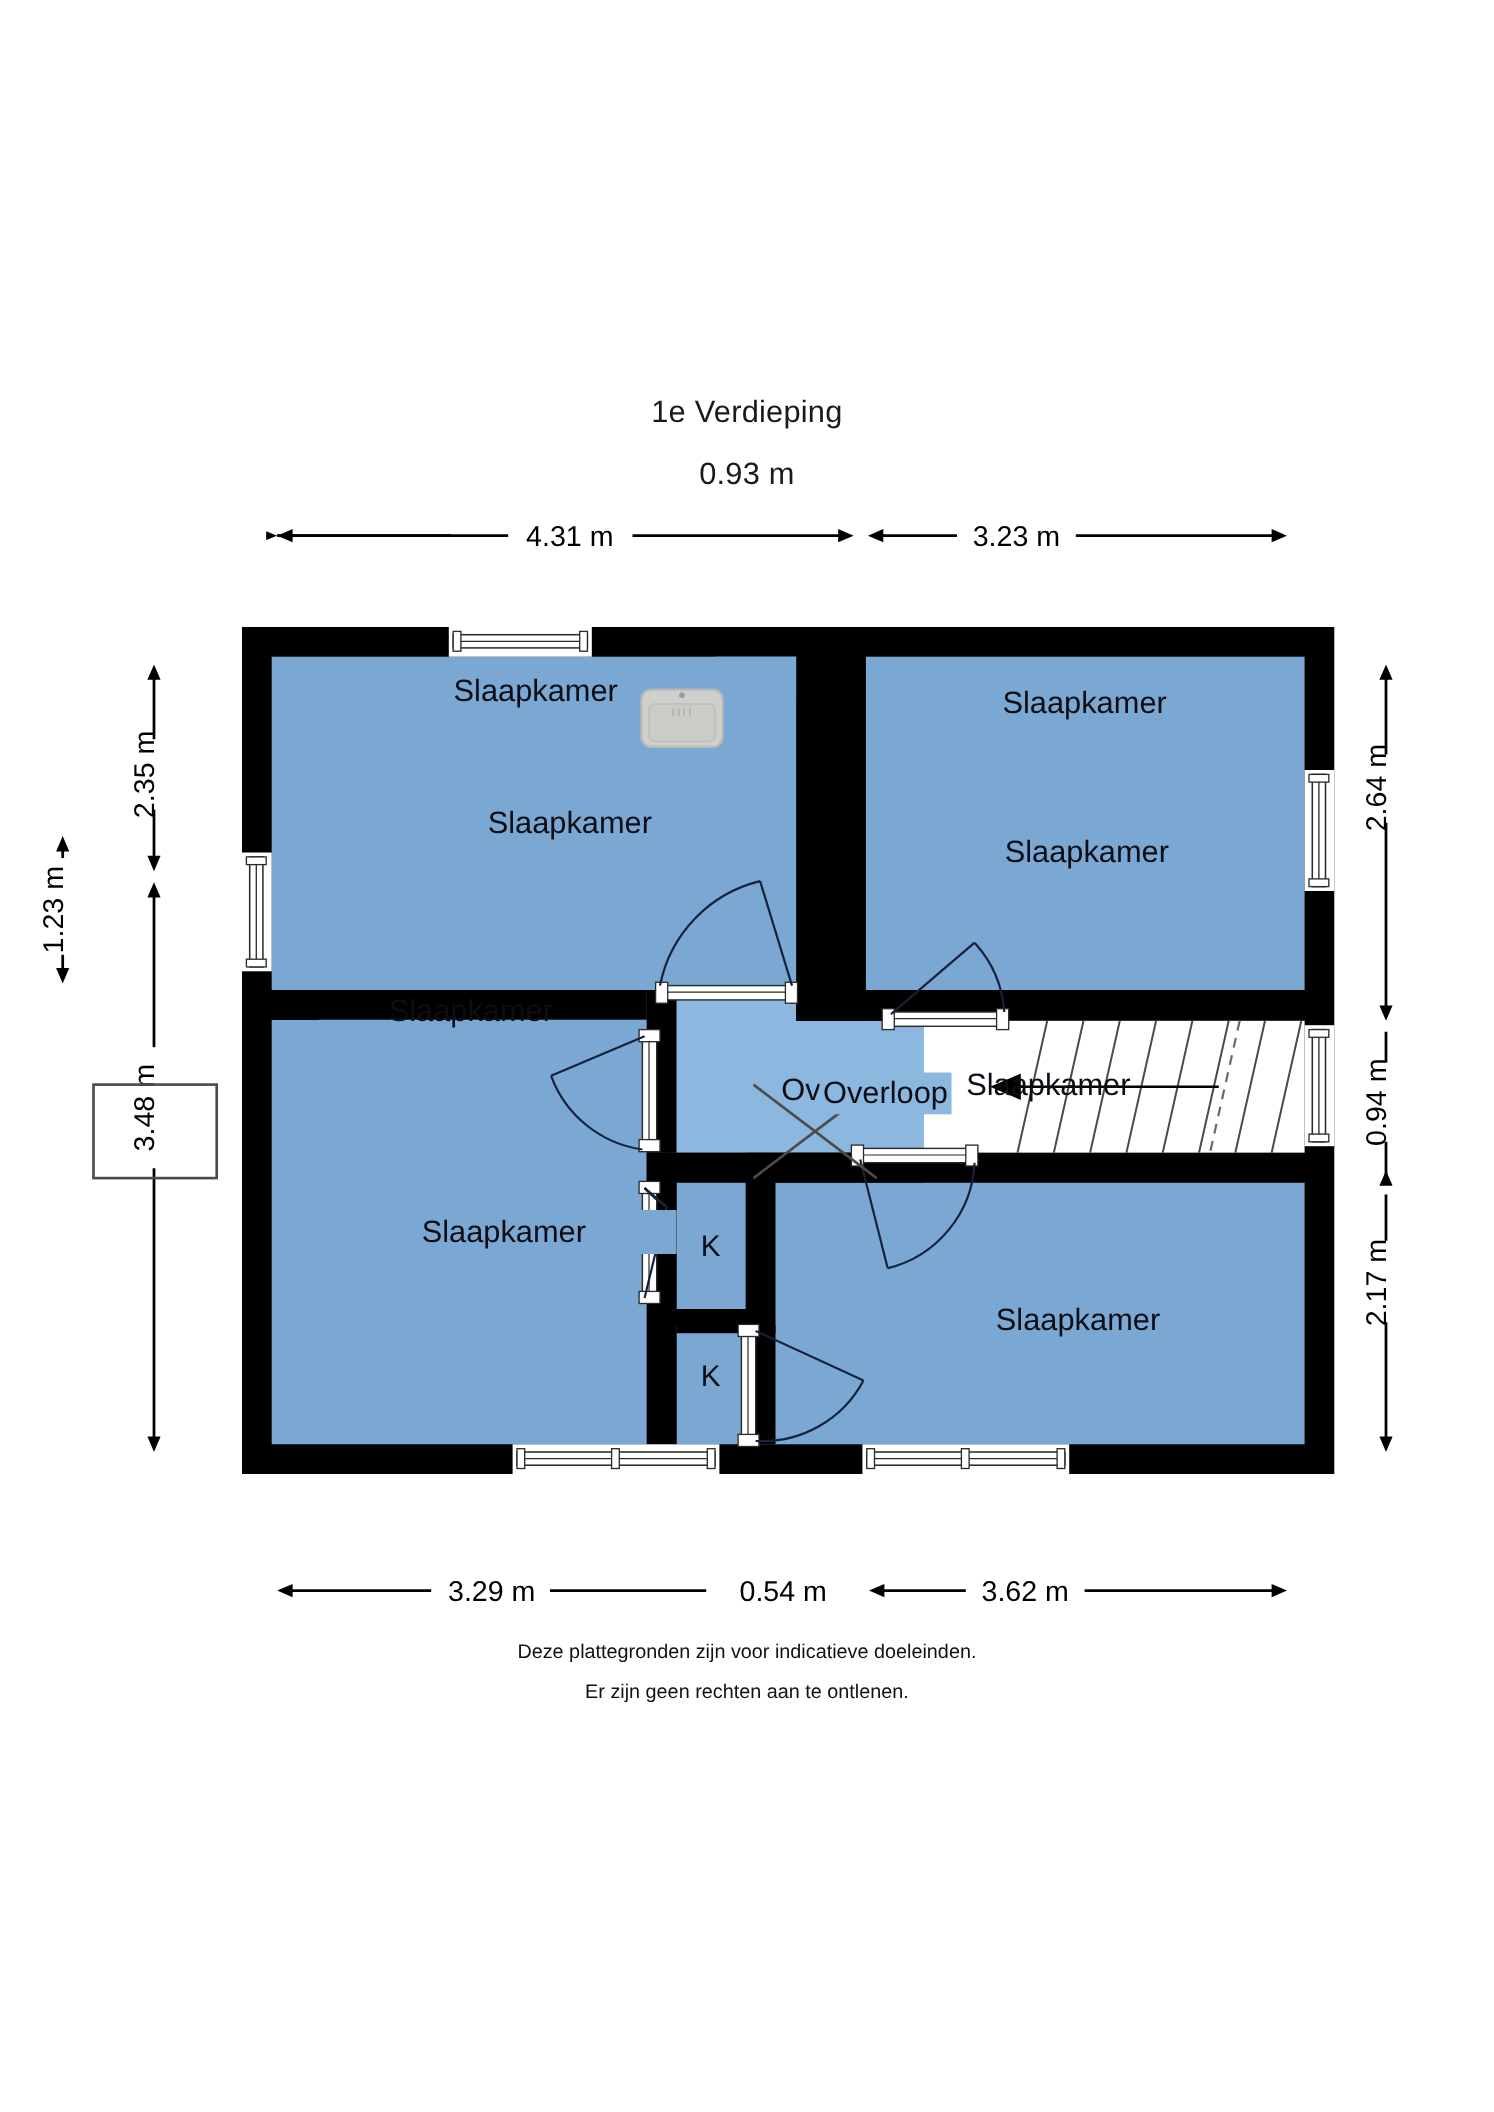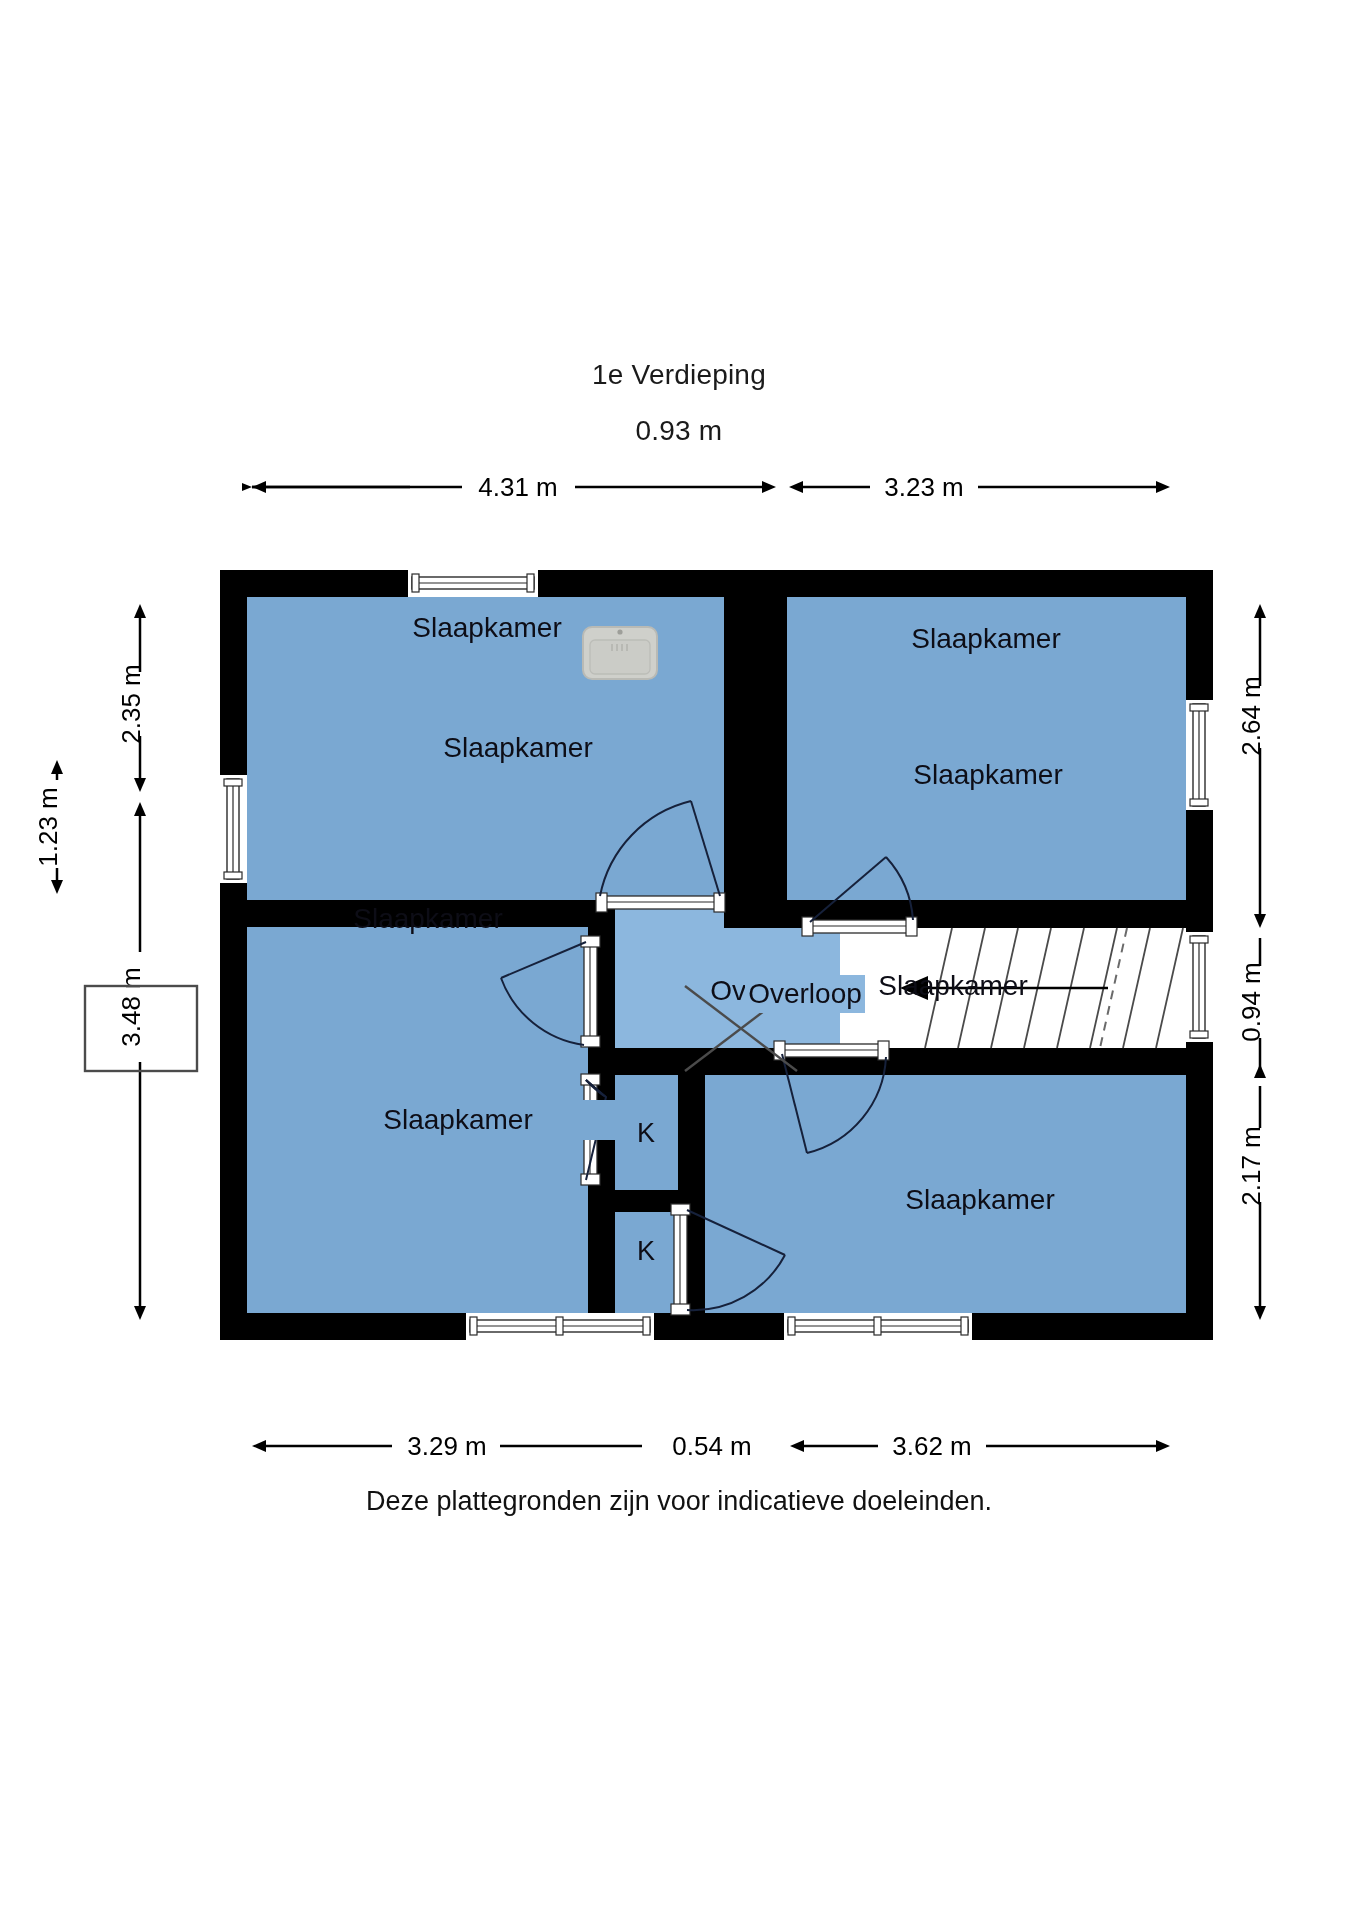--- a/index.html
+++ b/index.html
@@ -1,21 +1,21 @@
 <!DOCTYPE html>
 <html><head>
 <meta charset="utf-8">
 <style>
   html,body{margin:0;padding:0;background:#ffffff;}
   body{width:1358px;height:1920px;font-family:"Liberation Sans",sans-serif;color:#000;overflow:hidden;}
   #stage{position:relative;width:1358px;height:1920px;background:#fff;}
   .title{position:absolute;left:0;width:1358px;text-align:center;font-size:28px;line-height:38px;color:#1a1a1a;letter-spacing:.2px;}
   #title-line1{top:356px;}
   #title-line2{top:412px;}
-  .footer{position:absolute;left:0;width:1358px;text-align:center;font-size:27px;line-height:37px;color:#111;}
+  .footer{position:absolute;left:0;width:1358px;text-align:center;font-size:18px;line-height:37px;color:#111;}
   #footer-line1{top:1483px;}
   #footer-line2{top:1520px;}
   svg{position:absolute;left:0;top:0;}
   .dimtxt{font-family:"Liberation Sans",sans-serif;font-size:26px;fill:#000;}
   .roomtxt{font-family:"Liberation Sans",sans-serif;font-size:28px;fill:#0d0d16;}
   .ktxt{font-family:"Liberation Sans",sans-serif;font-size:27px;fill:#0d0d16;}
 </style>
 </head>
 <body>
 
@@ -302,14 +302,15 @@
     <text class="roomtxt" x="980" y="1209" text-anchor="middle">Slaapkamer</text>
     <rect x="860" y="755" width="260" height="40" fill="#7aa8d2"></rect>
     <text class="roomtxt" x="988" y="784" text-anchor="middle">Slaapkamer</text>
     <rect x="355" y="1100" width="260" height="40" fill="#7aa8d2"></rect>
     <text class="roomtxt" x="458" y="1129" text-anchor="middle">Slaapkamer</text>
     <rect x="365" y="728" width="260" height="40" fill="#7aa8d2"></rect>
     <text class="roomtxt" x="518" y="757" text-anchor="middle">Slaapkamer</text>
   </svg>
 
   <div class="footer" id="footer-line1">Deze plattegronden zijn voor indicatieve doeleinden.</div>
+  <div class="footer" id="footer-line2">Er zijn geen rechten aan te ontlenen.</div>
 
 </div>
 
 </body></html>

